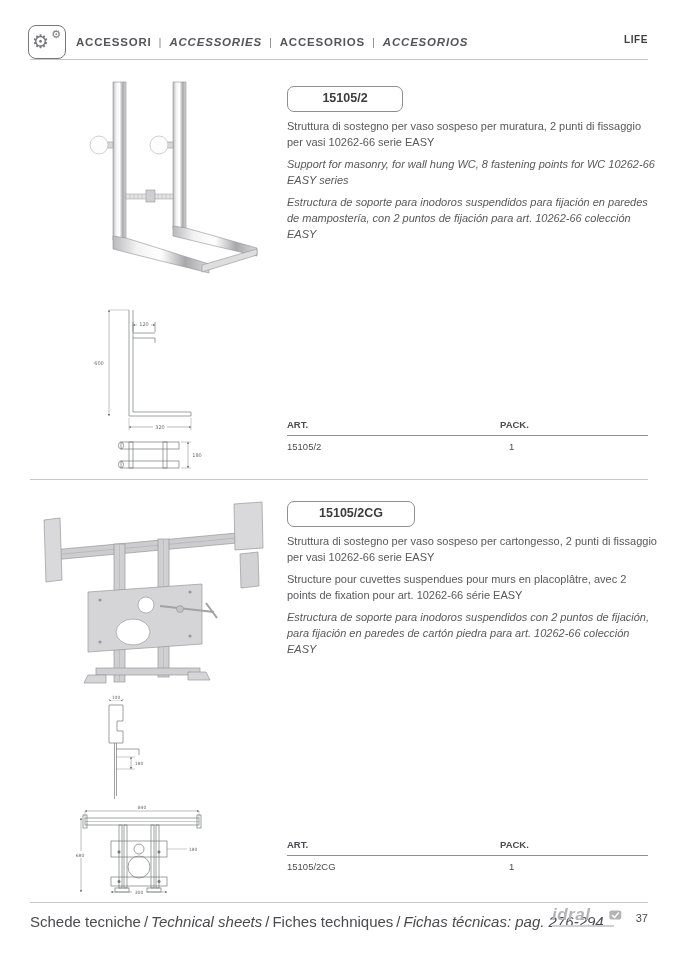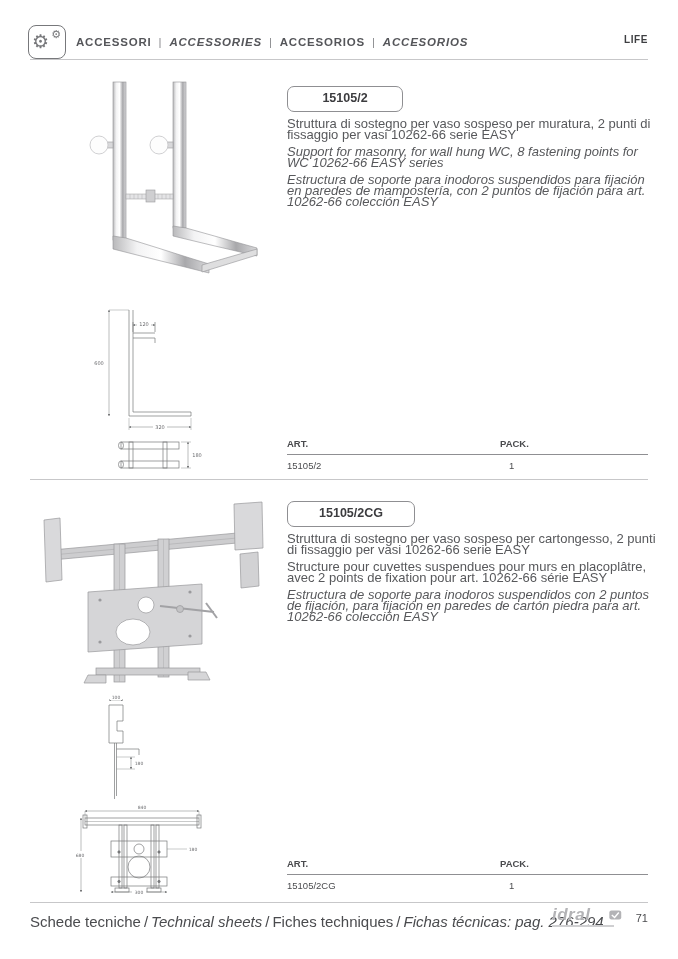--- a/index.html
+++ b/index.html
@@ -18,23 +18,23 @@
   .hdr-nav .sep { margin:0 7px; color:#8a8b8e; font-weight:400; }
   .it { font-style:italic; }
   .brand { position:absolute; right:30px; top:34px; font-size:10px; font-weight:700;
     letter-spacing:.6px; color:#3e3f42;text-align:right; }
   .rule { position:absolute; left:30px; width:618px; height:1px; background:#c7c7c9; }
 
   
   .codebox { position:absolute; border:1.5px solid #8f8f92; border-radius:7px;
     text-align:center; font-weight:700; font-size:12.5px; color:#3c3c3f; line-height:23px; height:26px; }
   .descs { position:absolute; width:370px; }
-  .descs p { font-size:13px; line-height:11px; color:#57585b; margin-bottom:6px; }
-
-  .ptable { position:absolute; width:361px; font-size:9.5px; color:#4a4b4e;margin-top:19px; }
+  .descs p { font-size:11px; line-height:16px; color:#57585b; margin-bottom:6px; }
+
+  .ptable { position:absolute; width:361px; font-size:9.5px; color:#4a4b4e; }
   .ptable .row { display:grid; grid-template-columns:213px 1fr; }
   .ptable .head { font-weight:700; padding-bottom:5px; border-bottom:1px solid #8f8f92; }
   .ptable .vals { padding-top:5px; }
   .ptable .pack-val { padding-left:9px; }
 
   .photo, .tdraw { position:absolute; }
   svg text { font-family:"DejaVu Sans", sans-serif; fill:#6a6b6e; }
 
   
   .foot-text { position:absolute; left:30px; top:913px; font-size:15px; color:#4a4b4e; }
@@ -292,15 +292,15 @@
   <div class="logo">
     <div class="logo-row">
       <span class="logo-word">idral</span>
       <svg width="18" height="14" viewBox="0 0 18 14">
         <rect x="0.5" y="0.5" width="17" height="13" rx="3" fill="#b3b3b6"></rect>
         <path d="M4,7 L8,10.5 L14,3.5" stroke="#ffffff" stroke-width="2" fill="none"></path>
       </svg>
     </div>
     <div class="logo-tagline"></div>
   </div>
-  <div class="pagenum">71</div>
+  <div class="pagenum">37</div>
 
 </div>
 
 </body></html>

